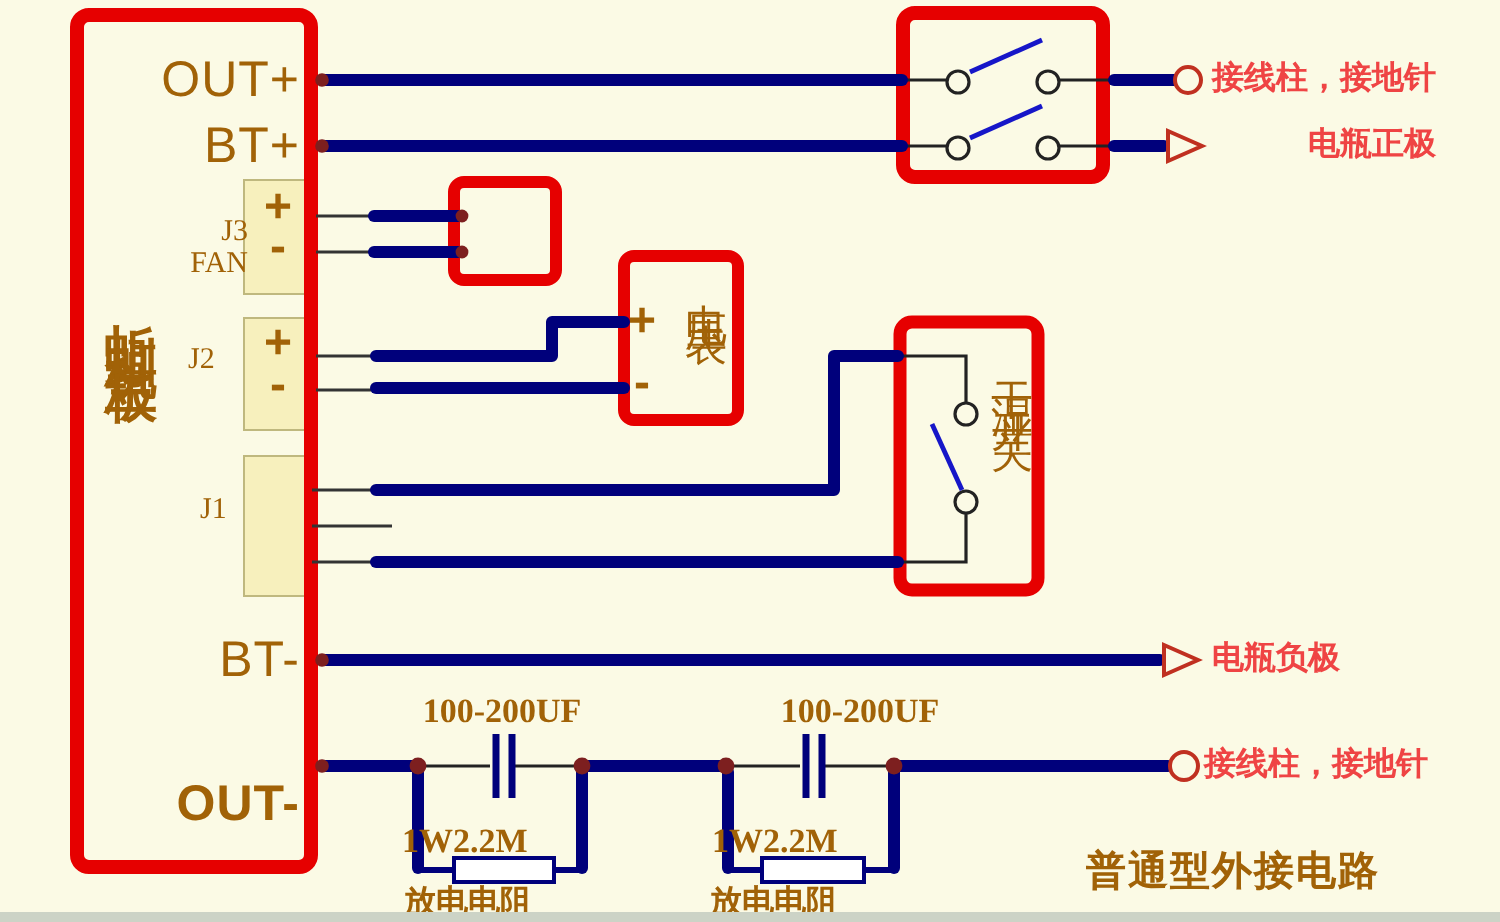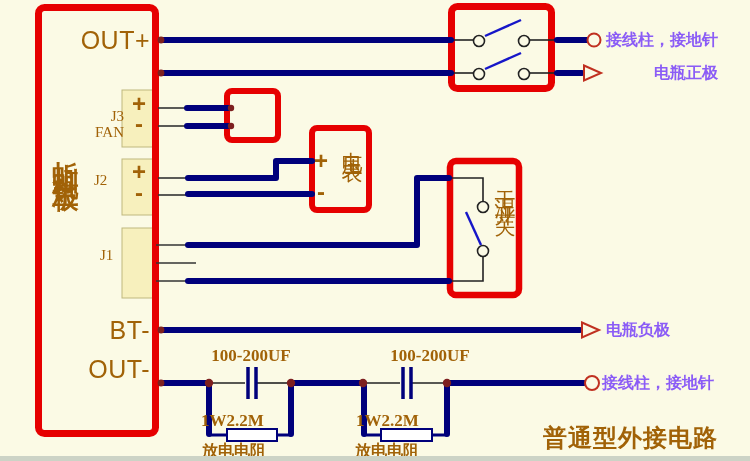--- a/index.html
+++ b/index.html
@@ -4,21 +4,21 @@
 <style>
   html,body{margin:0;padding:0;}
   body{font-family:"Liberation Sans",sans-serif;}
   #stage{position:relative;width:750px;height:461px;background:#fbfae5;overflow:hidden;}
   #wires{position:absolute;left:0;top:0;}
   .lbl{position:absolute;color:#a16207;white-space:nowrap;}
   .port{width:92px;text-align:right;font-size:25px;line-height:28px;letter-spacing:0.5px;}
   .serif{font-family:"Liberation Serif",serif;}
   .pm{width:22px;text-align:center;font-size:24px;font-weight:bold;line-height:26px;}
   .vert{writing-mode:vertical-rl;text-orientation:upright;}
-  .term{color:#8b5cf6;font-size:16px;font-weight:bold;line-height:18px;}
+  .term{color:#ef4444;font-size:16px;font-weight:bold;line-height:18px;}
   .capval{width:100px;text-align:center;font-family:"Liberation Serif",serif;font-weight:bold;font-size:17px;}
   .resval{width:100px;text-align:left;font-family:"Liberation Serif",serif;font-weight:bold;font-size:17px;}
   .ressub{width:100px;text-align:left;font-size:16px;font-weight:bold;}
   .comp{text-align:center;font-size:21px;}
   #bottom-strip{position:absolute;left:0;top:456px;width:750px;height:5px;background:#ccd3c6;}
 </style>
 </head>
 <body>
 
 <div id="stage">
@@ -129,22 +129,23 @@
       <circle cx="161" cy="383" r="3.4"></circle>
       <circle cx="209" cy="383" r="4.2"></circle>
       <circle cx="291" cy="383" r="4.2"></circle>
       <circle cx="363" cy="383" r="4.2"></circle>
       <circle cx="447" cy="383" r="4.2"></circle>
     </g>
   </svg>
 
   <div class="lbl vert" style="left:49px;top:141px;font-size:26px;letter-spacing:6px;font-weight:bold;">蚯蚓机主板</div>
   <div class="lbl port" style="left:58px;top:26px;">OUT+</div>
+  <div class="lbl port" style="left:58px;top:59px;">BT+</div>
   <div class="lbl port" style="left:58px;top:316px;">BT-</div>
-  <div class="lbl port" style="left:58px;top:355px;">OUT-</div>
+  <div class="lbl port" style="left:58px;top:388px;font-weight:bold;">OUT-</div>
 
   <div class="lbl serif" style="left:80px;top:108px;width:44px;text-align:right;font-size:15px;line-height:16px;">
     <div>J3</div>
     <div>FAN</div>
   </div>
   <div class="lbl serif" style="left:94px;top:172px;font-size:15px;">J2</div>
   <div class="lbl serif" style="left:100px;top:247px;font-size:15px;">J1</div>
 
   <div class="lbl pm" style="left:128px;top:91px;">+</div>
   <div class="lbl pm" style="left:128px;top:111px;">-</div>
@@ -161,16 +162,16 @@
   <div class="lbl resval" style="left:201px;top:411px;">1W2.2M</div>
   <div class="lbl resval" style="left:356px;top:411px;">1W2.2M</div>
   <div class="lbl ressub" style="left:202px;top:441px;">放电电阻</div>
   <div class="lbl ressub" style="left:355px;top:441px;">放电电阻</div>
 
   <div class="lbl term" style="left:606px;top:31px;">接线柱，接地针</div>
   <div class="lbl term" style="left:606px;top:64px;padding-left:48px;">电瓶正极</div>
   <div class="lbl term" style="left:606px;top:321px;">电瓶负极</div>
   <div class="lbl term" style="left:602px;top:374px;">接线柱，接地针</div>
 
-  <div class="lbl" style="left:543px;top:422px;font-size:24px;font-weight:bold;letter-spacing:1px;">普通型外接电路</div>
+  <div class="lbl" style="left:543px;top:422px;font-size:20px;font-weight:bold;letter-spacing:1px;">普通型外接电路</div>
 
   <div id="bottom-strip"></div>
 </div>
 
 </body></html>

